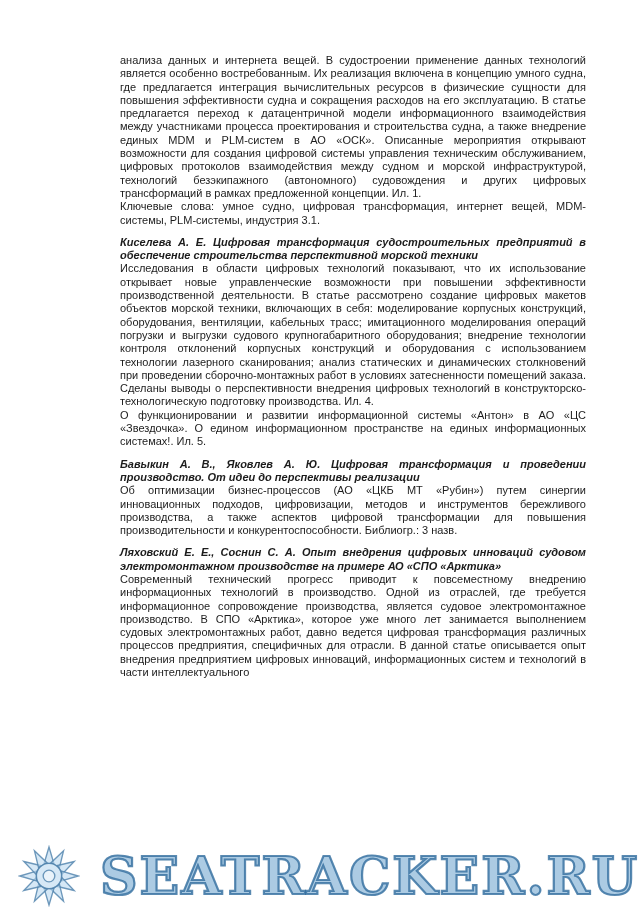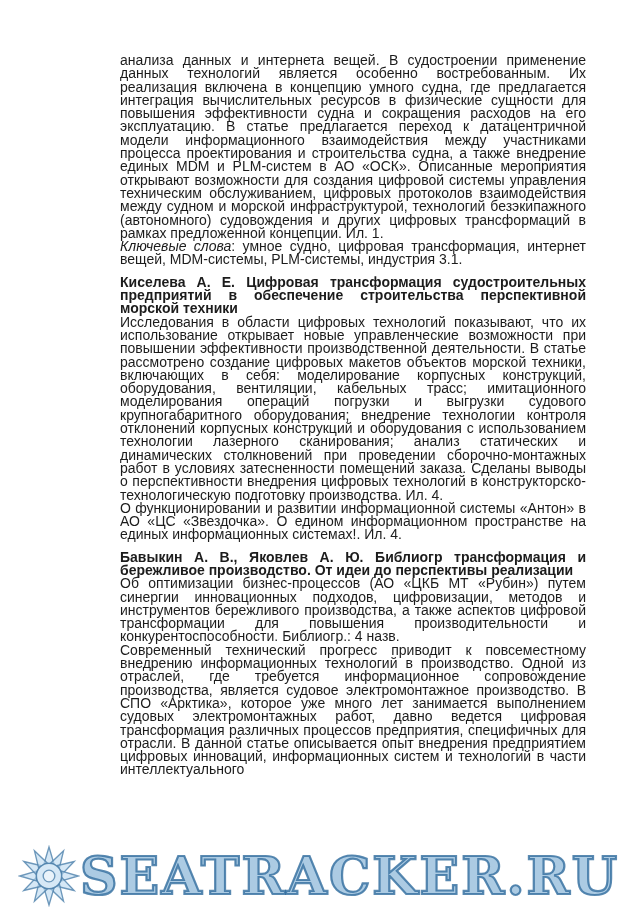--- a/index.html
+++ b/index.html
@@ -9,36 +9,37 @@
     background:#ffffff;
     overflow:hidden;
     font-family:"Liberation Sans", sans-serif;
     color:#1c1c1c;
     border-bottom:1px solid #d8d8d8;
   }
   .content {
     position:absolute;
     left:120px; top:54px;
     width:466px;
-    font-size:14px;
+    font-size:11px;
     line-height:13.3px;
     text-align:justify;
   }
   .content p { margin:0; }
   p.heading {
     font-weight:bold;
     margin-top:9px;
+    font-style:italic;
   }
-  p.keywords .kw-label { font-style:italic; }
+  p.keywords .kw-label { }
   .watermark {
     position:absolute;
     left:18px; bottom:2px;
     display:flex;
     align-items:center;
-    gap:0;
+    gap:20px;
     pointer-events:none;
   }
   .wm-text {
     font-family:"DejaVu Serif", serif;
     font-weight:700;
     font-size:52px;
     line-height:1;
     letter-spacing:2px;
     white-space:nowrap;
     color:rgba(180,213,238,0.60);
@@ -52,25 +53,26 @@
 
 <div class="page">
   <div class="content">
 
     <p class="body">анализа данных и интернета вещей. В судостроении применение данных технологий является особенно востребованным. Их реализация включена в концепцию умного судна, где предлагается интеграция вычислительных ресурсов в физические сущности для повышения эффективности судна и сокращения расходов на его эксплуатацию. В статье предлагается переход к датацентричной модели информационного взаимодействия между участниками процесса проектирования и строительства судна, а также внедрение единых MDM и PLM-систем в АО «ОСК». Описанные мероприятия открывают возможности для создания цифровой системы управления техническим обслуживанием, цифровых протоколов взаимодействия между судном и морской инфраструктурой, технологий безэкипажного (автономного) судовождения и других цифровых трансформаций в рамках предложенной концепции. Ил. 1.</p>
     <p class="keywords"><span class="kw-label">Ключевые слова</span><span>: умное судно, цифровая трансформация, интернет вещей, MDM-системы, PLM-системы, индустрия 3.1.</span></p>
 
     <p class="heading">Киселева А. Е. Цифровая трансформация судостроительных предприятий в обеспечение строительства перспективной морской техники</p>
     <p class="body">Исследования в области цифровых технологий показывают, что их использование открывает новые управленческие возможности при повышении эффективности производственной деятельности. В статье рассмотрено создание цифровых макетов объектов морской техники, включающих в себя: моделирование корпусных конструкций, оборудования, вентиляции, кабельных трасс; имитационного моделирования операций погрузки и выгрузки судового крупногабаритного оборудования; внедрение технологии контроля отклонений корпусных конструкций и оборудования с использованием технологии лазерного сканирования; анализ статических и динамических столкновений при проведении сборочно-монтажных работ в условиях затесненности помещений заказа. Сделаны выводы о перспективности внедрения цифровых технологий в конструкторско-технологическую подготовку производства. Ил. 4.</p>
 
-    <p class="body">О функционировании и развитии информационной системы «Антон» в АО «ЦС «Звездочка». О едином информационном пространстве на единых информационных системах!. Ил. 4.</p>
+    <p class="body">О функционировании и развитии информационной системы «Антон» в АО «ЦС «Звездочка». О едином информационном пространстве на единых информационных системах!. Ил. 5.</p>
 
-    <p class="heading">Бавыкин А. В., Яковлев А. Ю. Библиогр трансформация и бережливое производство. От идеи до перспективы реализации</p>
-    <p class="body">Об оптимизации бизнес-процессов (АО «ЦКБ МТ «Рубин») путем синергии инновационных подходов, цифровизации, методов и инструментов бережливого производства, а также аспектов цифровой трансформации для повышения производительности и конкурентоспособности. Библиогр.: 4 назв.</p>
+    <p class="heading">Бавыкин А. В., Яковлев А. Ю. Цифровая трансформация и проведении производство. От идеи до перспективы реализации</p>
+    <p class="body">Об оптимизации бизнес-процессов (АО «ЦКБ МТ «Рубин») путем синергии инновационных подходов, цифровизации, методов и инструментов бережливого производства, а также аспектов цифровой трансформации для повышения производительности и конкурентоспособности. Библиогр.: 3 назв.</p>
 
+    <p class="heading">Ляховский Е. Е., Соснин С. А. Опыт внедрения цифровых инноваций судовом электромонтажном производстве на примере АО «СПО «Арктика»</p>
     <p class="body">Современный технический прогресс приводит к повсеместному внедрению информационных технологий в производство. Одной из отраслей, где требуется информационное сопровождение производства, является судовое электромонтажное производство. В СПО «Арктика», которое уже много лет занимается выполнением судовых электромонтажных работ, давно ведется цифровая трансформация различных процессов предприятия, специфичных для отрасли. В данной статье описывается опыт внедрения предприятием цифровых инноваций, информационных систем и технологий в части интеллектуального</p>
 
   </div>
 
   <div class="watermark">
     <svg class="wm-logo" width="62" height="62" viewBox="-32 -32 64 64" xmlns="http://www.w3.org/2000/svg">
       <g fill="rgba(180,213,238,0.65)" stroke="rgba(46,106,156,0.8)" stroke-width="1.4">
         <g>
           <polygon points="0,-30 5,-13 -5,-13"></polygon>
           <polygon points="0,-30 5,-13 -5,-13" transform="rotate(30)"></polygon>

